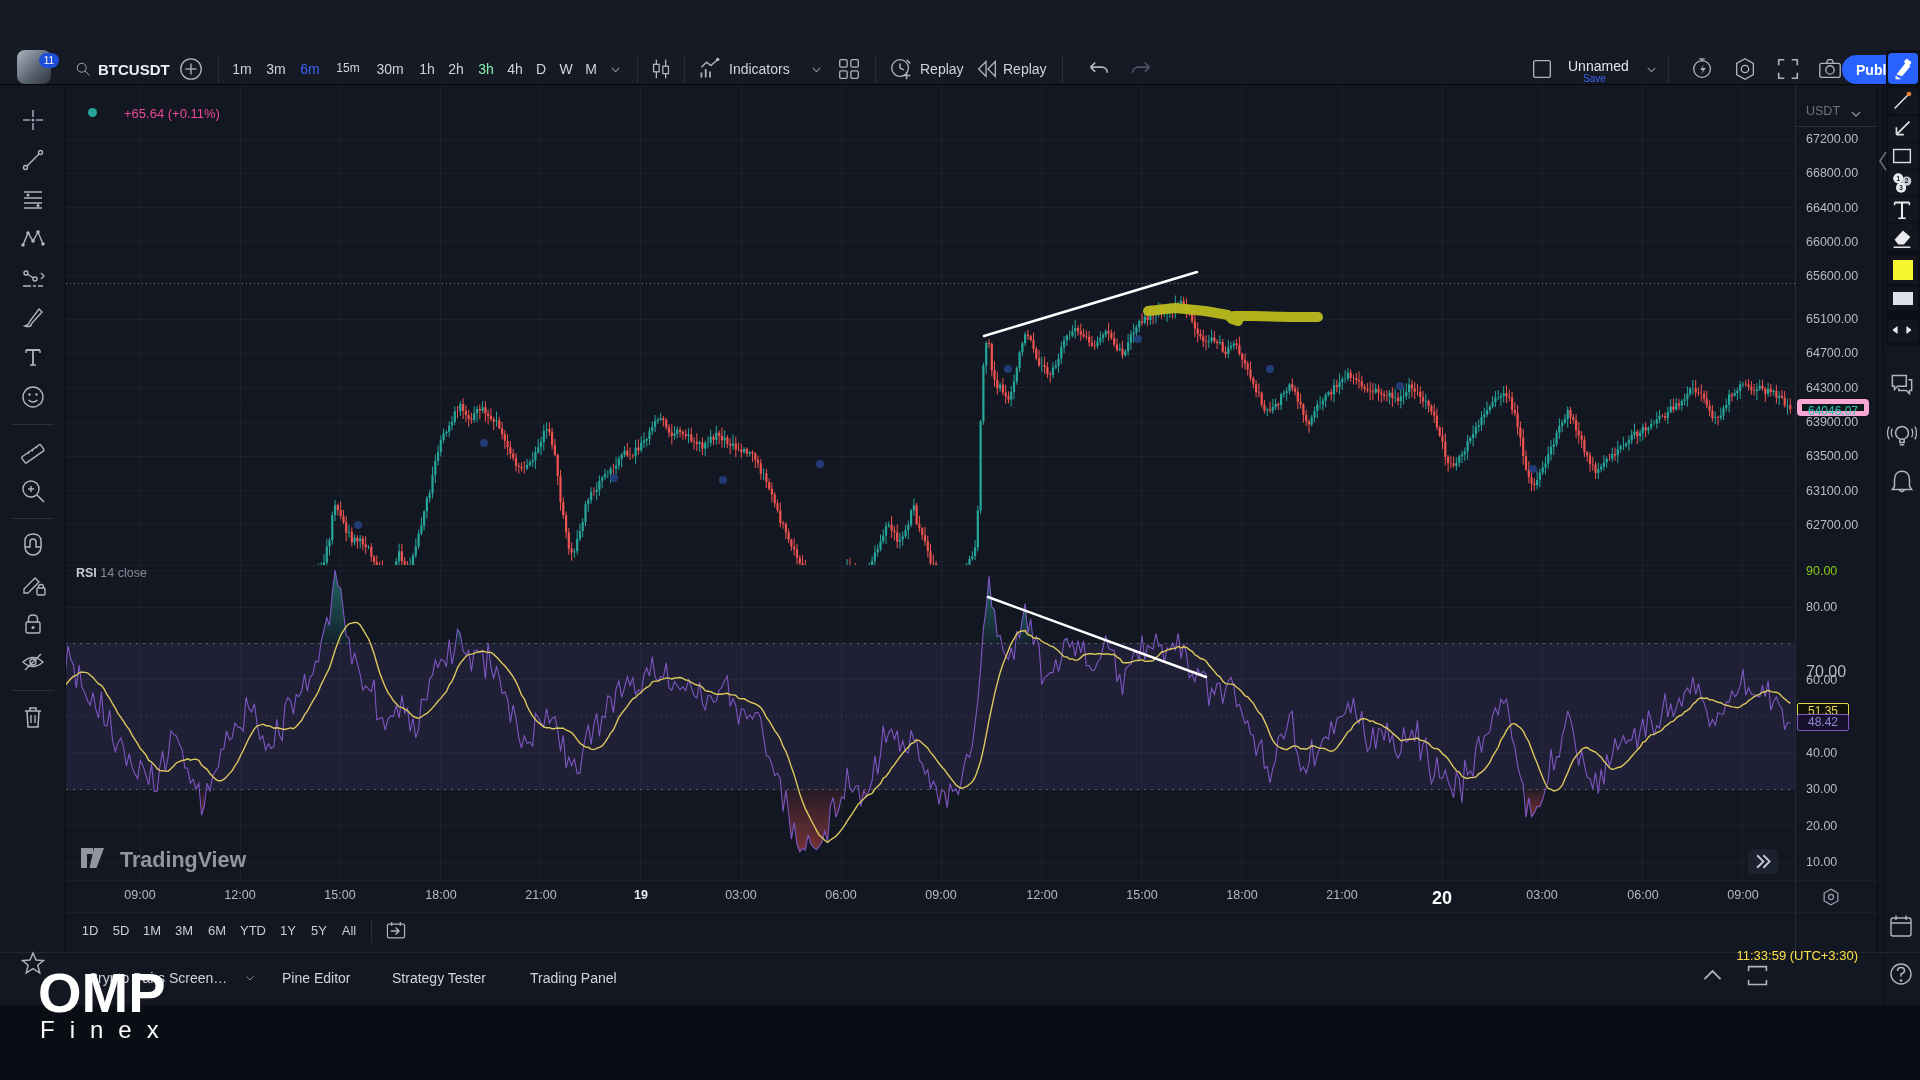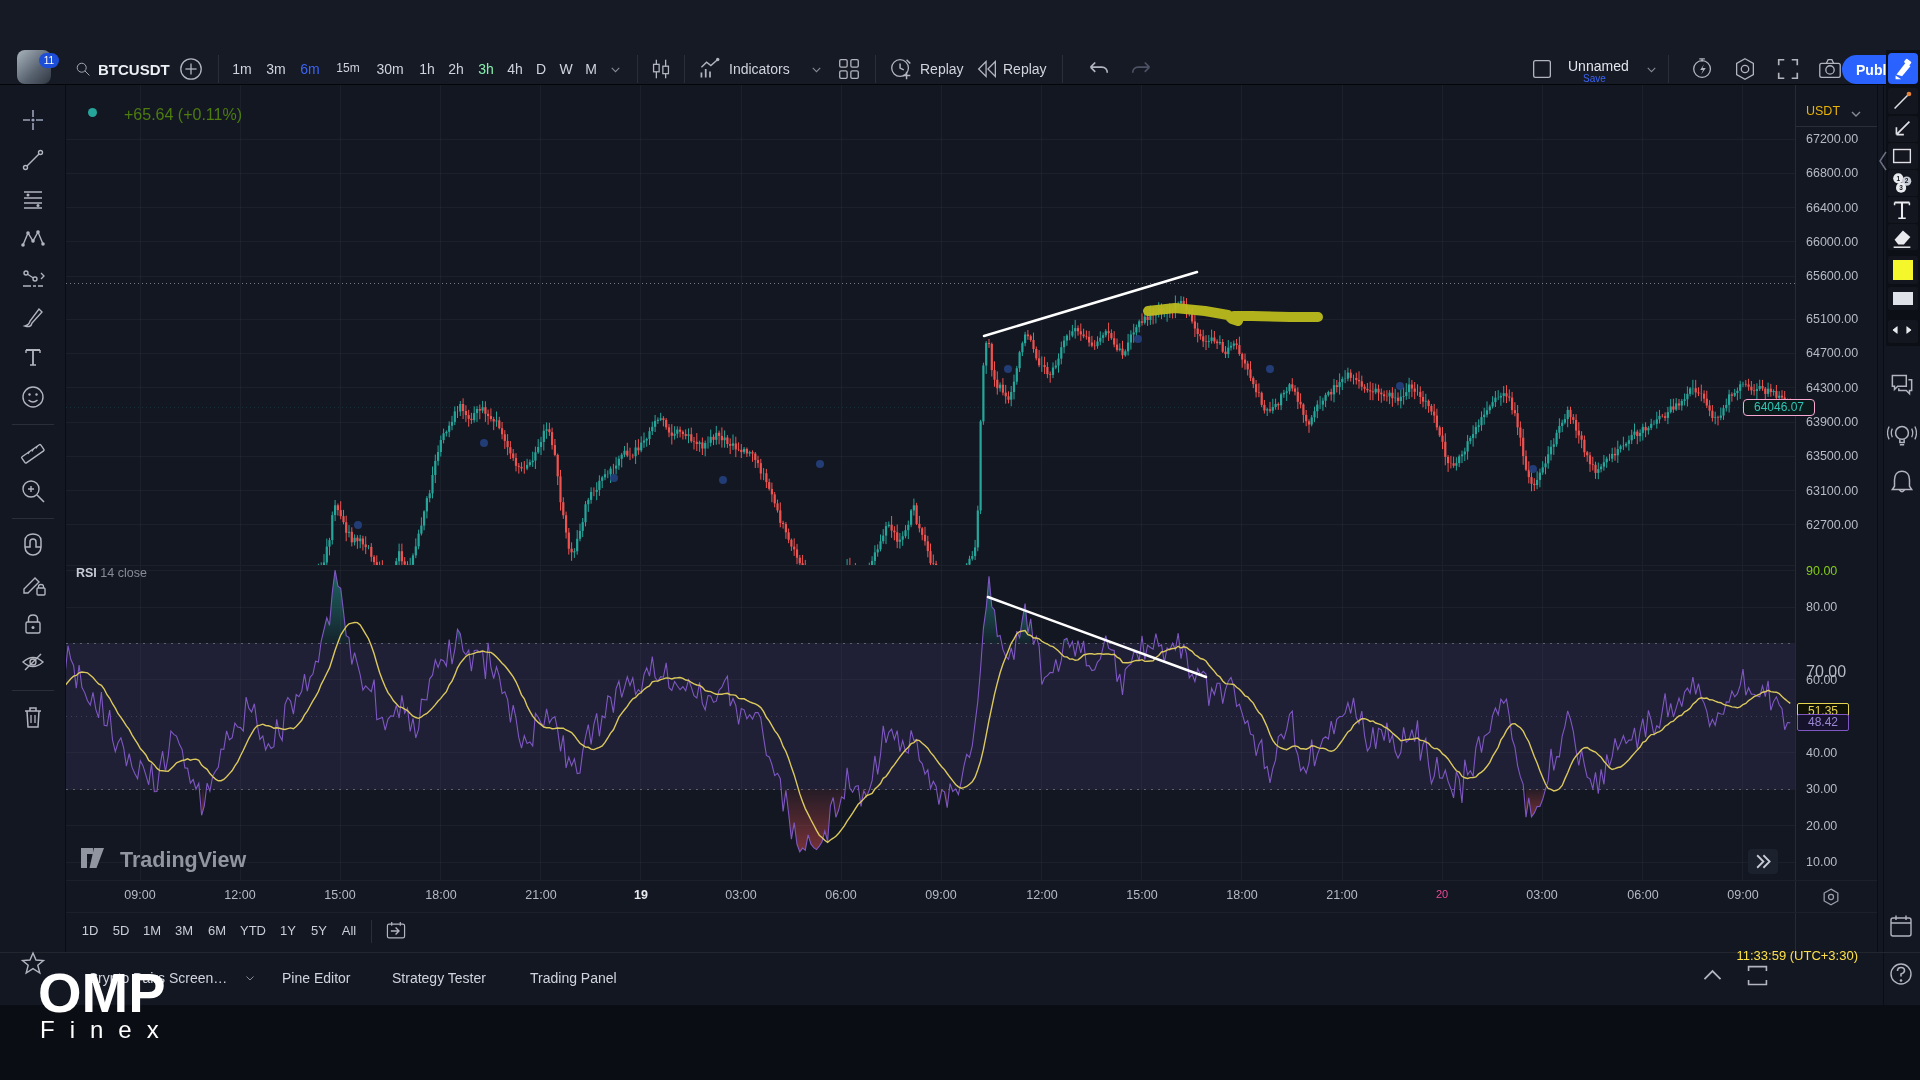--- a/index.html
+++ b/index.html
@@ -1598,40 +1598,40 @@
     <path d="M6 8 L22 8 M11 8 L11 5 L17 5 L17 8 M8 8 L9 24 L19 24 L20 8" fill="none" stroke="#b2b5be" stroke-width="1.5"></path>
     <path d="M12 12 L12 20 M16 12 L16 20" stroke="#b2b5be" stroke-width="1.3"></path>
   </svg>
 <div class="abs" style="left:12px;top:424px;width:42px;height:1px;background:#2a2e39"></div>
 <div class="abs" style="left:12px;top:518px;width:42px;height:1px;background:#2a2e39"></div>
 <div class="abs" style="left:12px;top:690px;width:42px;height:1px;background:#2a2e39"></div>
 <svg style="position:absolute;left:19px;top:949px" width="28" height="28" viewBox="0 0 28 28">
     <path d="M14 4 L17 11 L24.5 11.5 L18.8 16.3 L20.8 24 L14 19.7 L7.2 24 L9.2 16.3 L3.5 11.5 L11 11 Z" fill="none" stroke="#b2b5be" stroke-width="1.4"></path>
   </svg>
 <div class="abs" style="left:88px;top:108px;width:9px;height:9px;border-radius:50%;background:#26a69a"></div>
-<div class="txt" style="left:124px;top:106px;font-size:16px;color:#4d7c0f">+65.64 (+0.11%)</div>
+<div class="txt" style="left:124px;top:106px;font-size:13px;color:#ec4899">+65.64 (+0.11%)</div>
 <div class="txt" style="left:76px;top:566px;font-size:12.5px;color:#c7cbd4;font-weight:bold">RSI <span style="font-weight:normal;color:#868b98">14 close</span></div>
-<div class="txt" style="left:1806px;top:104px;font-size:12.5px;color:#eab308">USDT</div>
+<div class="txt" style="left:1806px;top:104px;font-size:12.5px;color:#737373">USDT</div>
 <svg class="abs" style="left:1850px;top:109px" width="12" height="10" viewBox="0 0 12 10">
     <path d="M2 3 L6 7 L10 3" fill="none" stroke="#868b98" stroke-width="1.4"></path>
   </svg>
 <div class="abs" style="left:1796px;top:126px;width:81px;height:1px;background:#2a2e39"></div>
 <div class="txt" style="left:1806px;top:132px;font-size:12.5px;color:#b6bac4">67200.00</div>
 <div class="txt" style="left:1806px;top:166.3px;font-size:12.5px;color:#b6bac4">66800.00</div>
 <div class="txt" style="left:1806px;top:200.6px;font-size:12.5px;color:#b6bac4">66400.00</div>
 <div class="txt" style="left:1806px;top:234.9px;font-size:12.5px;color:#b6bac4">66000.00</div>
 <div class="txt" style="left:1806px;top:269.2px;font-size:12.5px;color:#b6bac4">65600.00</div>
 <div class="txt" style="left:1806px;top:312.1px;font-size:12.5px;color:#b6bac4">65100.00</div>
 <div class="txt" style="left:1806px;top:346.4px;font-size:12.5px;color:#b6bac4">64700.00</div>
 <div class="txt" style="left:1806px;top:380.7px;font-size:12.5px;color:#b6bac4">64300.00</div>
 <div class="txt" style="left:1806px;top:415.0px;font-size:12.5px;color:#b6bac4">63900.00</div>
 <div class="txt" style="left:1806px;top:449.3px;font-size:12.5px;color:#b6bac4">63500.00</div>
 <div class="txt" style="left:1806px;top:483.6px;font-size:12.5px;color:#b6bac4">63100.00</div>
 <div class="txt" style="left:1806px;top:517.9px;font-size:12.5px;color:#b6bac4">62700.00</div>
-<div class="abs" style="left:1743px;top:399px;width:72px;height:17px;background:#0d1a1c;border:1px solid #f9a8d4;border-radius:4px;color:#2fc6b5;font-size:12px;line-height:15px;text-align:center">64046.07</div>
+<div class="abs" style="left:1797px;top:399px;width:72px;height:17px;background:#0d1a1c;border:5px solid #f9a8d4;border-radius:4px;color:#2fc6b5;font-size:12px;line-height:15px;text-align:center">64046.07</div>
 <div class="txt" style="left:1806px;top:564px;font-size:12.5px;color:#84cc16">90.00</div>
 <div class="txt" style="left:1806px;top:600px;font-size:12.5px;color:#b6bac4">80.00</div>
 <div class="txt" style="left:1806px;top:663px;font-size:16px;color:#b6bac4">70.00</div>
 <div class="txt" style="left:1806px;top:673px;font-size:12.5px;color:#b6bac4">60.00</div>
 <div class="txt" style="left:1806px;top:746px;font-size:12.5px;color:#b6bac4">40.00</div>
 <div class="txt" style="left:1806px;top:782px;font-size:12.5px;color:#b6bac4">30.00</div>
 <div class="txt" style="left:1806px;top:819px;font-size:12.5px;color:#b6bac4">20.00</div>
 <div class="txt" style="left:1806px;top:855px;font-size:12.5px;color:#b6bac4">10.00</div>
 <div class="abs" style="left:1797px;top:703px;width:52px;height:17px;background:#101205;border:1px solid #e5d352;border-radius:2px;color:#e5d352;font-size:12px;line-height:15px;text-align:center">51.35</div>
 <div class="abs" style="left:1797px;top:714px;width:52px;height:17px;background:#17122b;border:1px solid #7e57c2;border-radius:2px;color:#9b86d4;font-size:12px;line-height:15px;text-align:center">48.42</div>
@@ -1647,21 +1647,21 @@
 <div class="txt" style="left:441px;top:888px;transform:translateX(-50%);font-size:12.5px;color:#b6bac4">18:00</div>
 <div class="txt" style="left:541px;top:888px;transform:translateX(-50%);font-size:12.5px;color:#b6bac4">21:00</div>
 <div class="txt" style="left:641px;top:888px;transform:translateX(-50%);font-size:12.5px;font-weight:bold;color:#e8eaef">19</div>
 <div class="txt" style="left:741px;top:888px;transform:translateX(-50%);font-size:12.5px;color:#b6bac4">03:00</div>
 <div class="txt" style="left:841px;top:888px;transform:translateX(-50%);font-size:12.5px;color:#b6bac4">06:00</div>
 <div class="txt" style="left:941px;top:888px;transform:translateX(-50%);font-size:12.5px;color:#b6bac4">09:00</div>
 <div class="txt" style="left:1042px;top:888px;transform:translateX(-50%);font-size:12.5px;color:#b6bac4">12:00</div>
 <div class="txt" style="left:1142px;top:888px;transform:translateX(-50%);font-size:12.5px;color:#b6bac4">15:00</div>
 <div class="txt" style="left:1242px;top:888px;transform:translateX(-50%);font-size:12.5px;color:#b6bac4">18:00</div>
 <div class="txt" style="left:1342px;top:888px;transform:translateX(-50%);font-size:12.5px;color:#b6bac4">21:00</div>
-<div class="txt" style="left:1442px;top:888px;transform:translateX(-50%);font-size:11px;font-weight:normal;color:#ec4899">20</div>
+<div class="txt" style="left:1442px;top:888px;transform:translateX(-50%);font-size:18px;font-weight:bold;color:#ffffff">20</div>
 <div class="txt" style="left:1542px;top:888px;transform:translateX(-50%);font-size:12.5px;color:#b6bac4">03:00</div>
 <div class="txt" style="left:1643px;top:888px;transform:translateX(-50%);font-size:12.5px;color:#b6bac4">06:00</div>
 <div class="txt" style="left:1743px;top:888px;transform:translateX(-50%);font-size:12.5px;color:#b6bac4">09:00</div>
 <div class="txt" style="left:90px;top:923px;transform:translateX(-50%);font-size:13px;color:#c9cdd7">1D</div>
 <div class="txt" style="left:121px;top:923px;transform:translateX(-50%);font-size:13px;color:#c9cdd7">5D</div>
 <div class="txt" style="left:152px;top:923px;transform:translateX(-50%);font-size:13px;color:#c9cdd7">1M</div>
 <div class="txt" style="left:184px;top:923px;transform:translateX(-50%);font-size:13px;color:#c9cdd7">3M</div>
 <div class="txt" style="left:217px;top:923px;transform:translateX(-50%);font-size:13px;color:#c9cdd7">6M</div>
 <div class="txt" style="left:253px;top:923px;transform:translateX(-50%);font-size:13px;color:#c9cdd7">YTD</div>
 <div class="txt" style="left:288px;top:923px;transform:translateX(-50%);font-size:13px;color:#c9cdd7">1Y</div>

